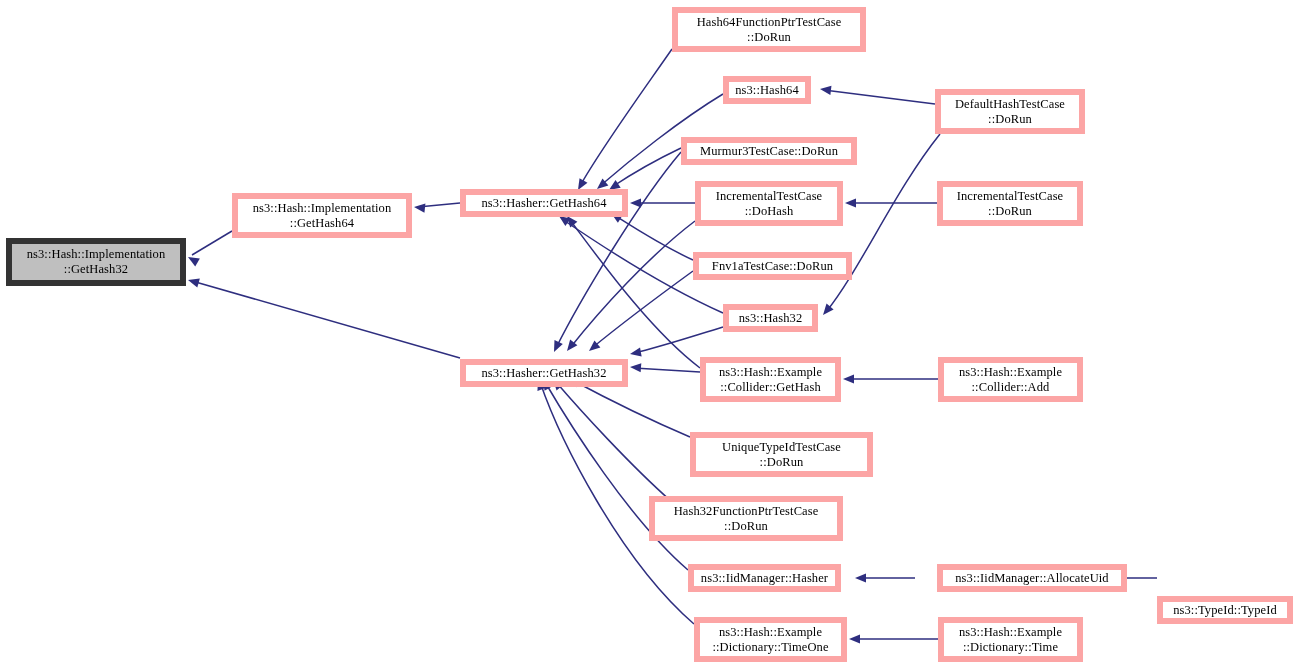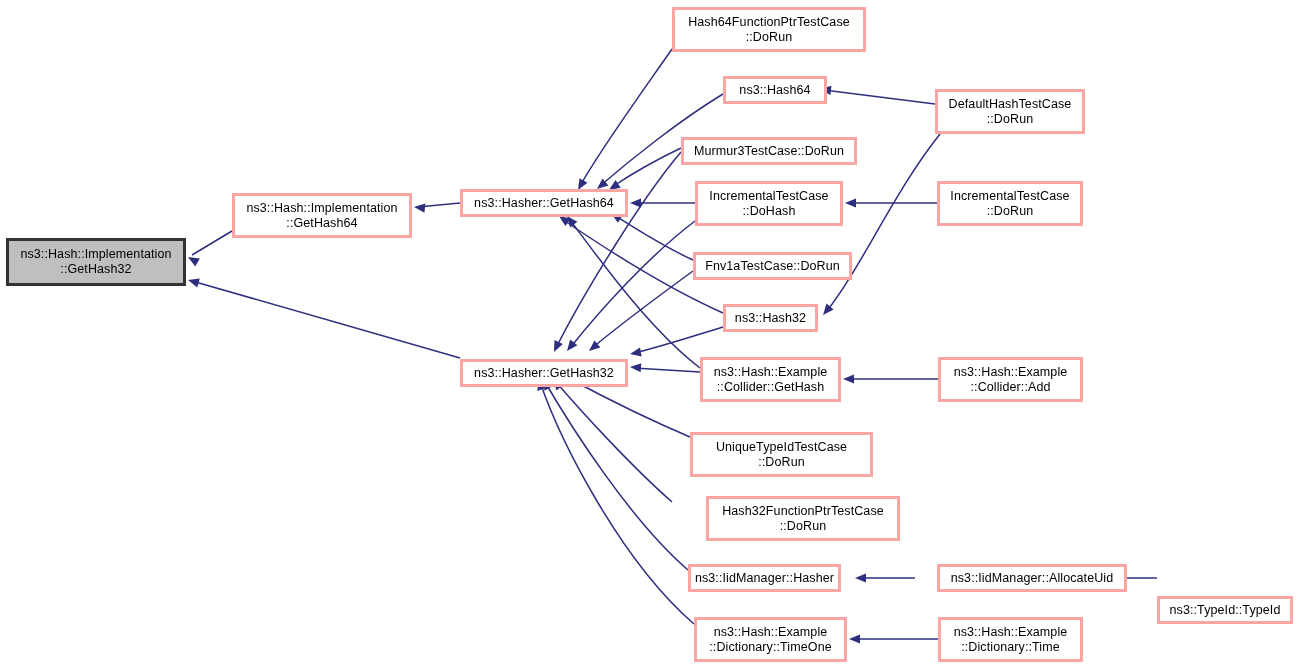--- a/index.html
+++ b/index.html
@@ -19,31 +19,32 @@
     position: absolute;
     left: 0;
     top: 0;
     width: 1299px;
     height: 669px;
     pointer-events: none;
   }
   .node {
     position: absolute;
     box-sizing: border-box;
-    border: 3px solid #fca5a5;
+    border: 6px solid #fca5a5;
     background: #ffffff;
     color: #000000;
     font-size: 12.5px;
     line-height: 15px;
     display: flex;
     align-items: center;
     justify-content: center;
     text-align: center;
     white-space: pre;
     letter-spacing: 0.1px;
+    font-family: Liberation Serif, serif;
   }
   .node.highlight {
     background: #bfbfbf;
     border-color: #333333;
   }
 </style>
 </head>
 <body>
 
 <div id="canvas">
@@ -103,31 +104,31 @@
     </svg>
   <div id="node-layer">
       <div class="node highlight" style="left: 6px; top: 238px; width: 180px; height: 48px;">ns3::Hash::Implementation
 ::GetHash32</div>
       <div class="node" style="left: 232px; top: 193px; width: 180px; height: 45px;">ns3::Hash::Implementation
 ::GetHash64</div>
       <div class="node" style="left: 460px; top: 189px; width: 168px; height: 28px;">ns3::Hasher::GetHash64</div>
       <div class="node" style="left: 460px; top: 351px; width: 168px; height: 28px; margin-top: 8px;">ns3::Hasher::GetHash32</div>
       <div class="node" style="left: 672px; top: 7px; width: 194px; height: 45px;">Hash64FunctionPtrTestCase
 ::DoRun</div>
-      <div class="node" style="left: 723px; top: 76px; width: 104px; height: 28px;">ns3::Hash64</div>
+      <div class="node" style="left: 723px; top: 76px; width: 88px; height: 28px;">ns3::Hash64</div>
       <div class="node" style="left: 681px; top: 129px; width: 176px; height: 28px; margin-top: 8px;">Murmur3TestCase::DoRun</div>
       <div class="node" style="left: 695px; top: 181px; width: 148px; height: 45px;">IncrementalTestCase
 ::DoHash</div>
       <div class="node" style="left: 693px; top: 252px; width: 159px; height: 28px;">Fnv1aTestCase::DoRun</div>
       <div class="node" style="left: 723px; top: 304px; width: 95px; height: 28px;">ns3::Hash32</div>
       <div class="node" style="left: 700px; top: 357px; width: 141px; height: 45px;">ns3::Hash::Example
 ::Collider::GetHash</div>
       <div class="node" style="left: 690px; top: 432px; width: 183px; height: 45px;">UniqueTypeIdTestCase
 ::DoRun</div>
-      <div class="node" style="left: 706px; top: 496px; width: 194px; height: 45px;">Hash32FunctionPtrTestCase
+      <div class="node" style="left: 649px; top: 496px; width: 194px; height: 45px;">Hash32FunctionPtrTestCase
 ::DoRun</div>
       <div class="node" style="left: 688px; top: 564px; width: 153px; height: 28px;">ns3::IidManager::Hasher</div>
       <div class="node" style="left: 694px; top: 617px; width: 153px; height: 45px;">ns3::Hash::Example
 ::Dictionary::TimeOne</div>
       <div class="node" style="left: 935px; top: 89px; width: 150px; height: 45px;">DefaultHashTestCase
 ::DoRun</div>
       <div class="node" style="left: 937px; top: 181px; width: 146px; height: 45px;">IncrementalTestCase
 ::DoRun</div>
       <div class="node" style="left: 938px; top: 357px; width: 145px; height: 45px;">ns3::Hash::Example
 ::Collider::Add</div>

